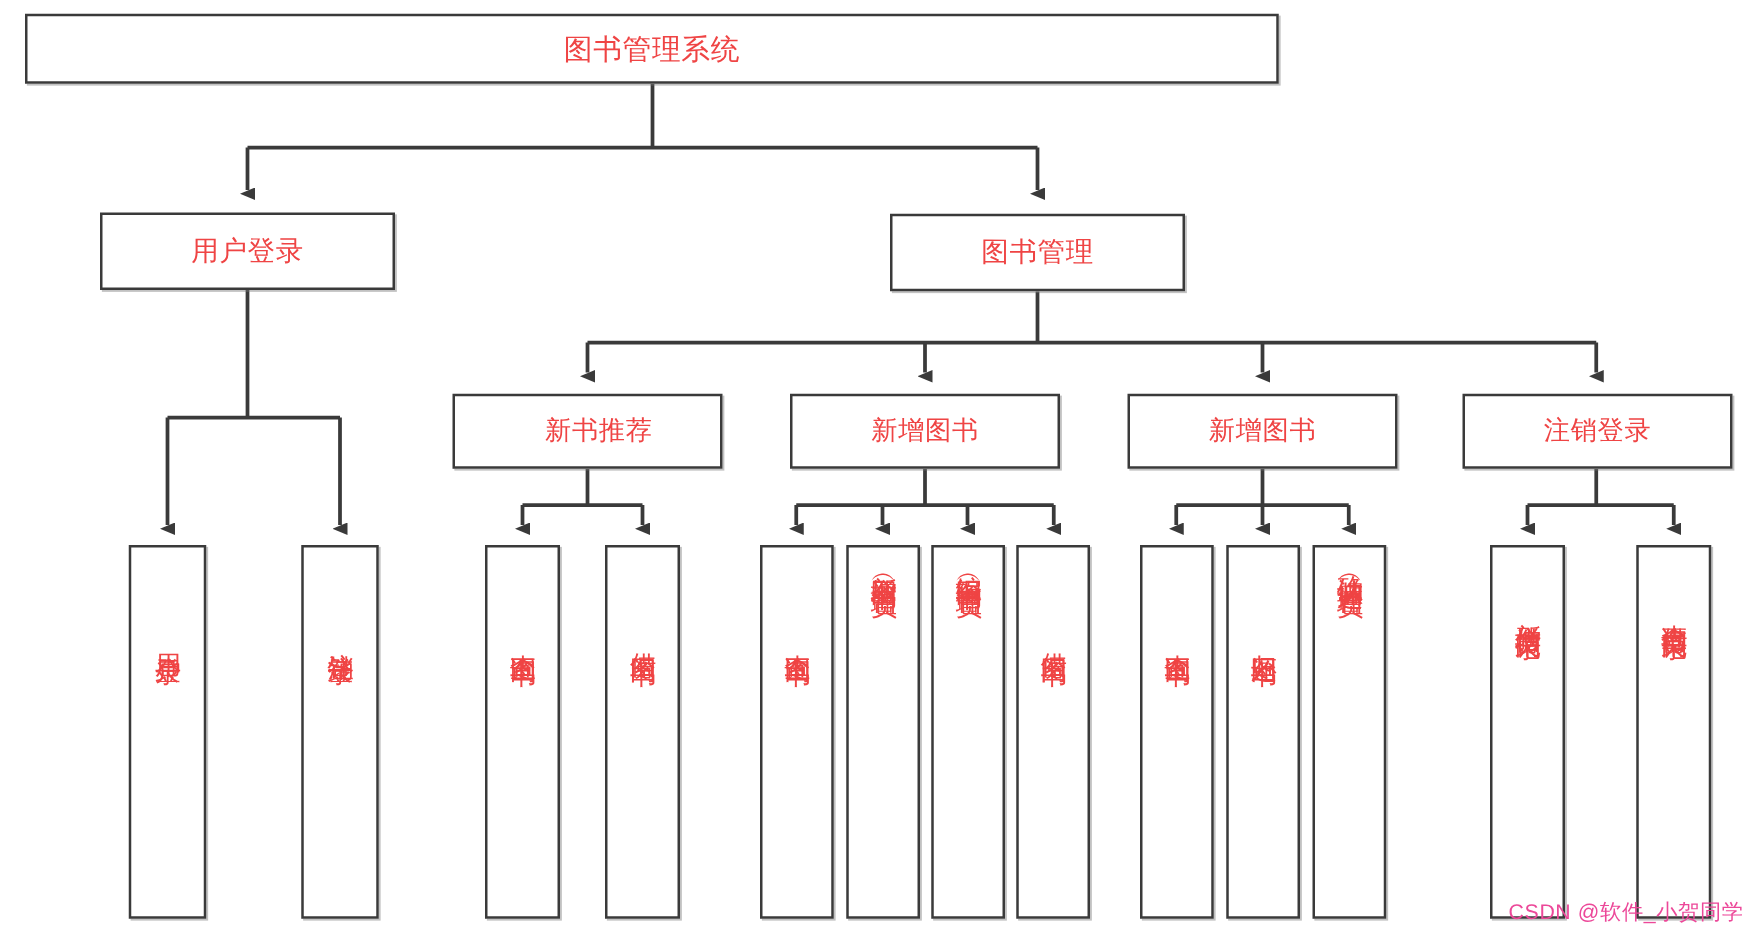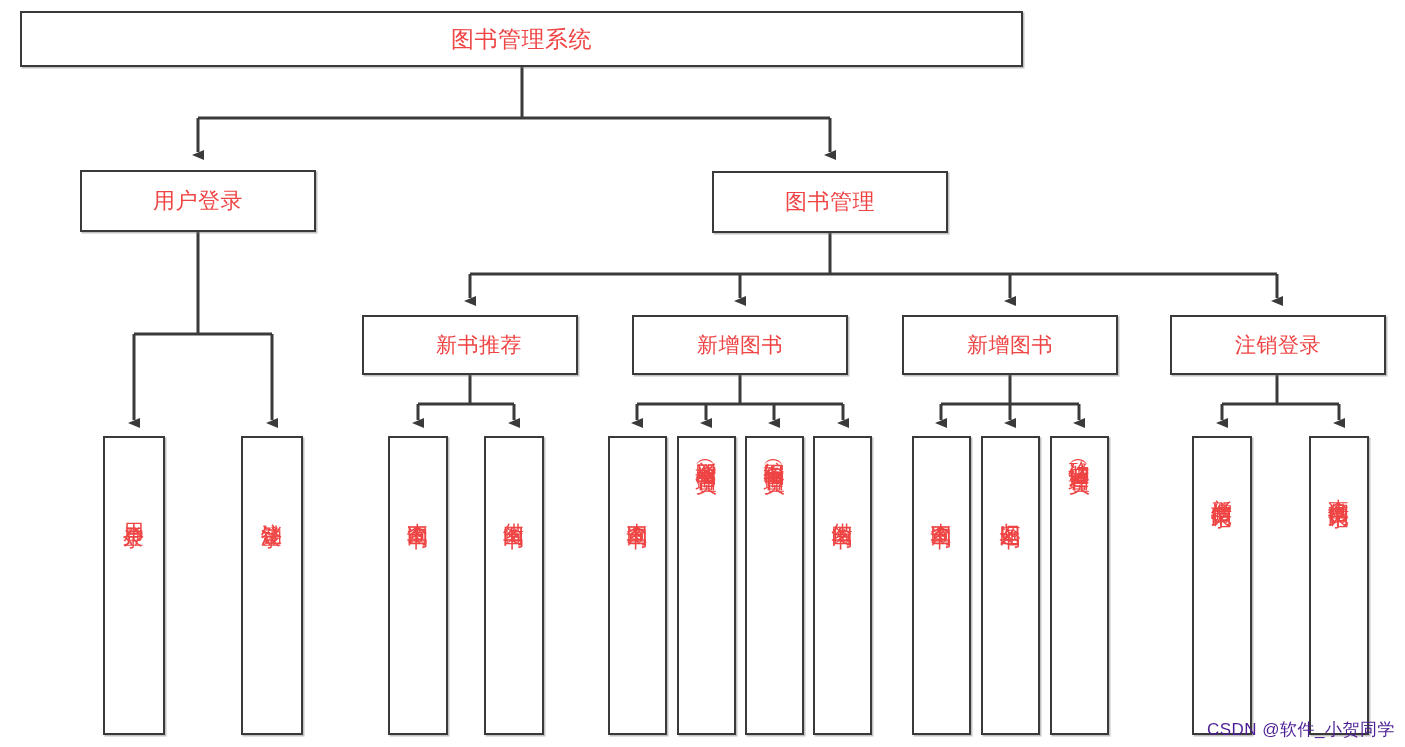--- a/index.html
+++ b/index.html
@@ -58,21 +58,21 @@
     margin: 0 auto;
   }
   .node-leaf.align-top .node-label { margin-top: 6px; }
   .node-leaf.align-mid .node-label { margin-top: 68px; }
   .node-leaf.align-high .node-label { margin-top: 44px; }
   .watermark {
     position: absolute;
     right: 10px;
     bottom: 6px;
     font-size: 17px;
-    color: #4c1d95;
+    color: #ec4899;
     letter-spacing: 0.5px;
     white-space: nowrap;
     pointer-events: none;
   }
 </style>
 </head>
 <body>
 
 <div id="diagram-root">
 

